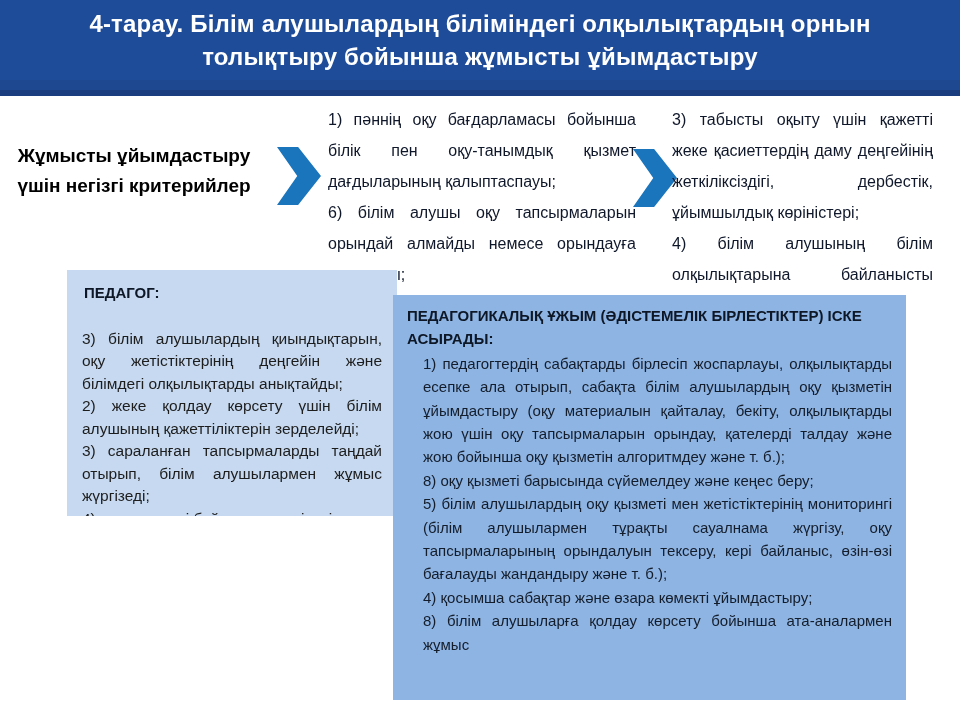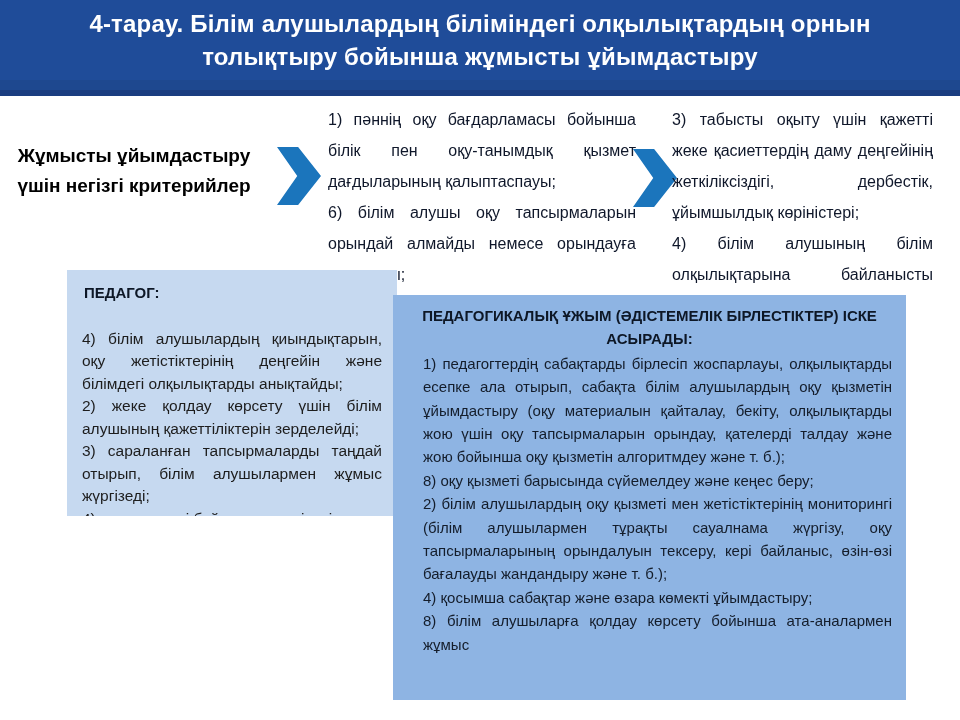--- a/index.html
+++ b/index.html
@@ -69,21 +69,21 @@
   }
   .teacher-box p.item { text-align: justify; }
   .team-box {
     left: 393px; top: 295px; width: 513px; height: 405px;
     background: #8eb4e3;
     padding: 9px 14px 8px 14px;
     font-size: 15px; line-height: 23.4px;
     color: #141d2b;
   }
   .team-box .box-heading {
-    font-weight: bold; font-size: 15px; text-align: center;
+    font-weight: bold; font-size: 15px; text-align: left;
     color: #0d1726;
     margin: 0 0 1px 0;
   }
   .team-box p.item { text-align: justify; margin-left: 16px; }
 </style>
 </head>
 <body>
 
 <div class="slide">
 
@@ -102,28 +102,28 @@
 
   <div class="chevron chevron-2"></div>
 
   <div class="criteria-col criteria-col-2">
     <p class="item">3) табысты оқыту үшін қажетті жеке қасиеттердің даму деңгейінің жеткіліксіздігі, дербестік, ұйымшылдық көріністері;</p>
     <p class="item">4) білім алушының білім олқылықтарына байланысты эмоциялық жайсыздығы.</p>
   </div>
 
   <div class="box teacher-box">
     <p class="box-heading">ПЕДАГОГ:</p>
-    <p class="item">4) білім алушылардың қиындықтарын, оқу жетістіктерінің деңгейін және білімдегі олқылықтарды анықтайды;</p>
+    <p class="item">3) білім алушылардың қиындықтарын, оқу жетістіктерінің деңгейін және білімдегі олқылықтарды анықтайды;</p>
     <p class="item">2) жеке қолдау көрсету үшін білім алушының қажеттіліктерін зерделейді;</p>
     <p class="item">3) сараланған тапсырмаларды таңдай отырып, білім алушылармен жұмыс жүргізеді;</p>
     <p class="item">4) тұрақты кері байланыс жүргізеді;</p>
   </div>
 
   <div class="box team-box">
     <p class="box-heading">ПЕДАГОГИКАЛЫҚ ҰЖЫМ (ӘДІСТЕМЕЛІК БІРЛЕСТІКТЕР) ІСКЕ АСЫРАДЫ:</p>
     <p class="item">1) педагогтердің сабақтарды бірлесіп жоспарлауы, олқылықтарды есепке ала отырып, сабақта білім алушылардың оқу қызметін ұйымдастыру (оқу материалын қайталау, бекіту, олқылықтарды жою үшін оқу тапсырмаларын орындау, қателерді талдау және жою бойынша оқу қызметін алгоритмдеу және т. б.);</p>
     <p class="item">8) оқу қызметі барысында сүйемелдеу және кеңес беру;</p>
-    <p class="item">2) білім алушылардың оқу қызметі мен жетістіктерінің мониторингі (білім алушылармен тұрақты сауалнама жүргізу, оқу тапсырмаларының орындалуын тексеру, кері байланыс, өзін-өзі бағалауды жандандыру және т. б.);</p>
+    <p class="item">5) білім алушылардың оқу қызметі мен жетістіктерінің мониторингі (білім алушылармен тұрақты сауалнама жүргізу, оқу тапсырмаларының орындалуын тексеру, кері байланыс, өзін-өзі бағалауды жандандыру және т. б.);</p>
     <p class="item">4) қосымша сабақтар және өзара көмекті ұйымдастыру;</p>
     <p class="item">8) білім алушыларға қолдау көрсету бойынша ата-аналармен жұмыс</p>
   </div>
 
 </div>
 
 </body></html>

